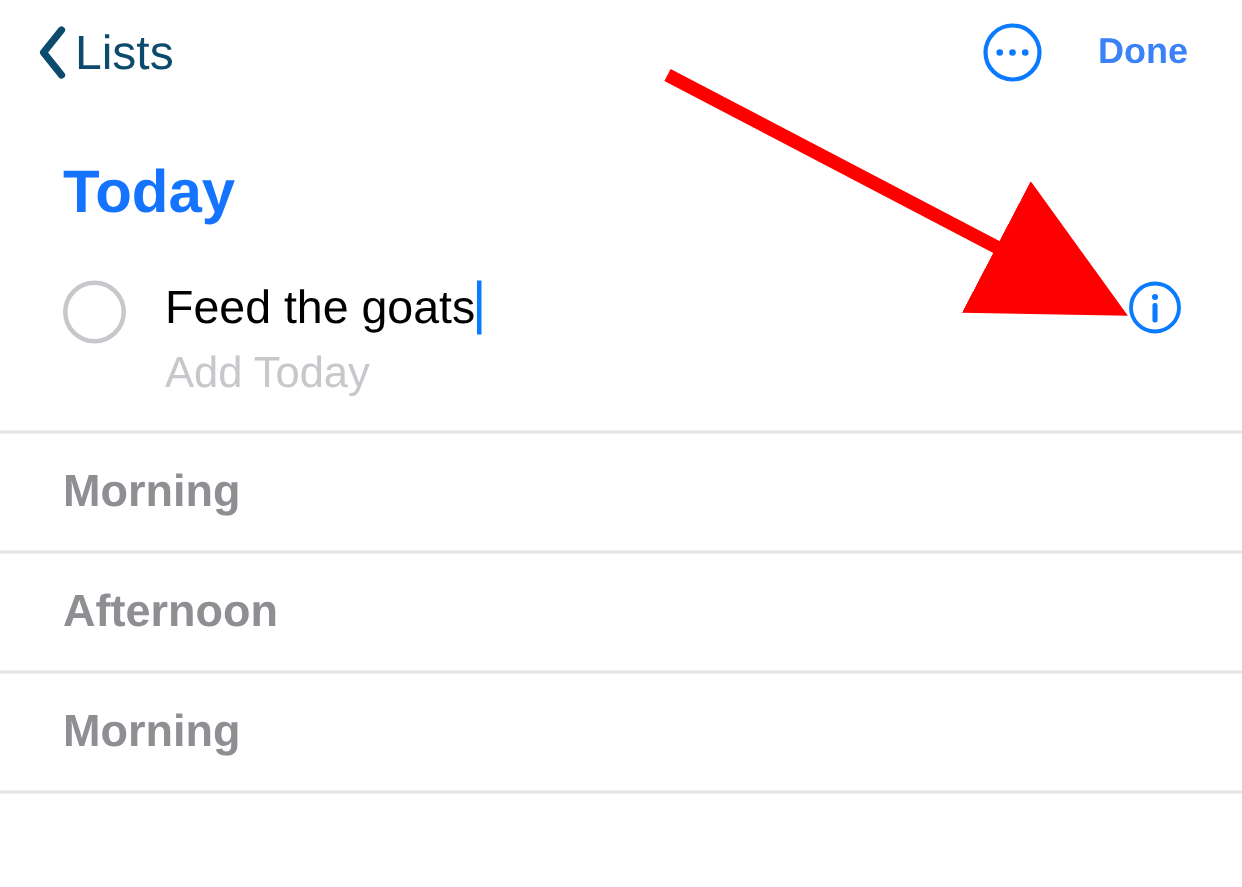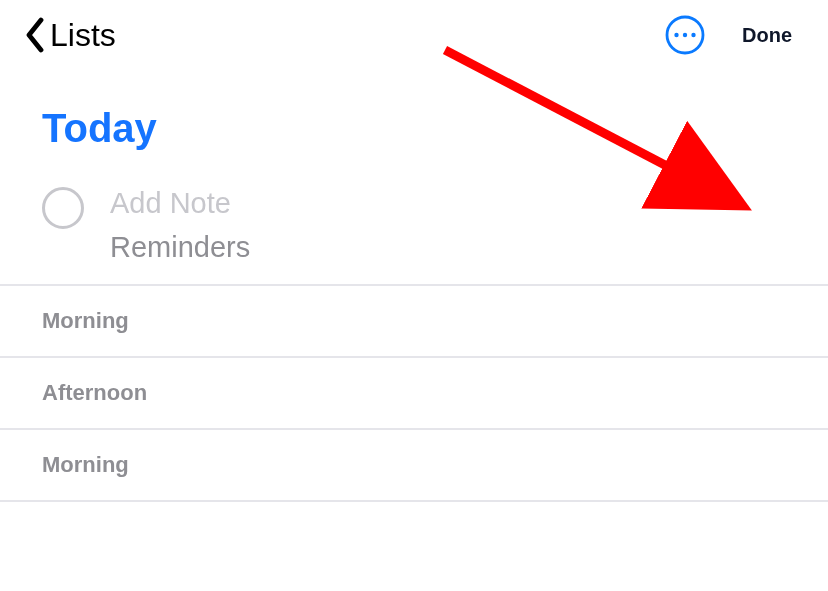--- a/index.html
+++ b/index.html
@@ -19,42 +19,42 @@
     .header {
       display: flex;
       justify-content: space-between;
       align-items: center;
       padding: 14px 36px 10px 24px;
     }
     .back-button {
       display: flex;
       align-items: center;
       gap: 4px;
-      color: #000000;
+      color: #0c4a6e;
       font-size: 32px;
       cursor: pointer;
     }
     .back-button .chevron {
       width: 22px;
       height: 36px;
     }
     .header-right {
       display: flex;
       align-items: center;
       gap: 36px;
     }
     .more-button {
       width: 42px;
       height: 42px;
       cursor: pointer;
       color: #0a7aff;
     }
     .done-button {
-      color: #0f172a;
-      font-size: 20px;
+      color: #3b82f6;
+      font-size: 24px;
       font-weight: 600;
       cursor: pointer;
     }
     .page-title {
       color: #1574ff;
       font-size: 40px;
       font-weight: 700;
       padding: 40px 0 30px 42px;
     }
     .reminder-item {
@@ -117,21 +117,21 @@
       font-size: 29px;
       color: #8e8e93;
       font-weight: 400;
       line-height: 1.3;
     }
     .section {
       border-top: 2px solid #e5e5ea;
       padding: 22px 42px;
     }
     .section-header {
-      font-size: 22px;
+      font-size: 30px;
       color: #8e8e93;
       font-weight: 600;
     }
     .section:last-of-type {
       border-bottom: 2px solid #e5e5ea;
     }
     .annotation-arrow {
       position: absolute;
       top: 40px;
       left: 435px;
@@ -160,22 +160,29 @@
     </svg>
     <div class="done-button">Done</div>
   </div>
 </div>
 
 <h1 class="page-title">Today</h1>
 
 <div class="reminder-item">
   <div class="checkbox"></div>
   <div class="reminder-content">
-    <div class="reminder-note">Add Note</div>
-    <div class="reminder-list">Reminders</div>
+    <div class="reminder-title-row">
+      <div class="reminder-title"><span>Feed the goats</span><span class="text-cursor"></span></div>
+      <svg class="info-button" viewBox="0 0 36 36" fill="none">
+        <circle cx="18" cy="18" r="16" stroke="currentColor" stroke-width="2.6"></circle>
+        <circle cx="18" cy="11" r="2" fill="currentColor"></circle>
+        <rect x="16.3" y="15" width="3.4" height="13" rx="1.5" fill="currentColor"></rect>
+      </svg>
+    </div>
+    <div class="reminder-note">Add Today</div>
   </div>
 </div>
 
 <div class="section">
   <div class="section-header">Morning</div>
 </div>
 <div class="section">
   <div class="section-header">Afternoon</div>
 </div>
 <div class="section">

